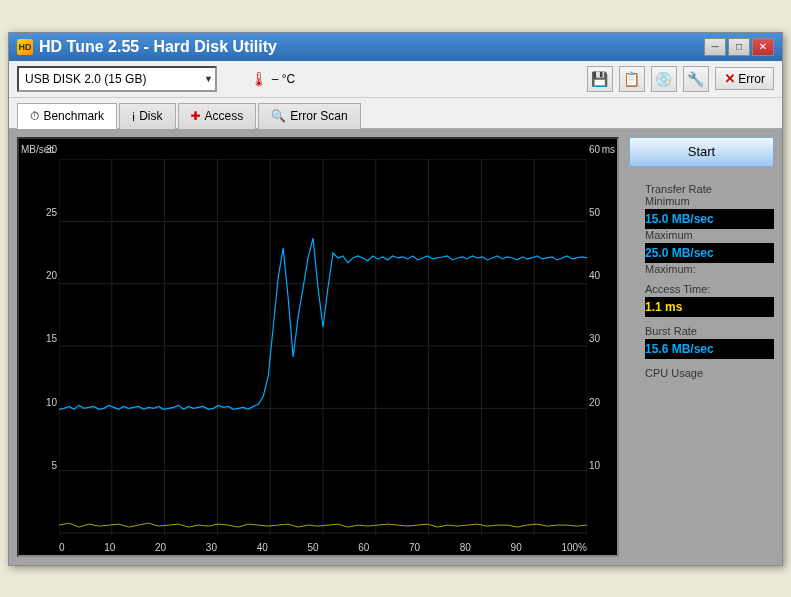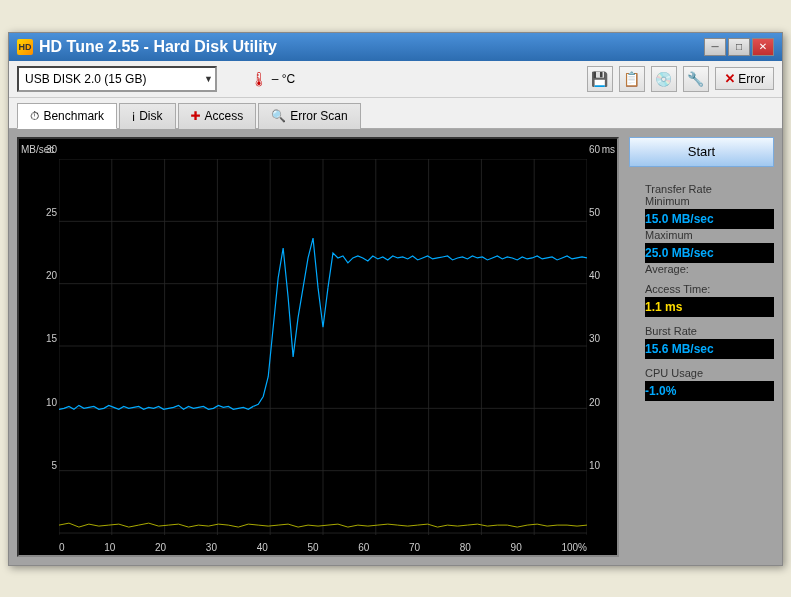--- a/index.html
+++ b/index.html
@@ -436,32 +436,31 @@
 
     <div class="side-panel">
       <button class="start-btn">Start</button>
 
       <div class="stat-section">
         <span class="stat-label">Transfer Rate</span>
         <span class="stat-sublabel">Minimum</span>
         <div class="stat-value blue">15.0 MB/sec</div>
         <span class="stat-sublabel">Maximum</span>
         <div class="stat-value blue">25.0 MB/sec</div>
-        <span class="stat-sublabel">Average:</span>
+        <span class="stat-sublabel">Maximum:</span>
       </div>
 
       <div class="stat-section">
         <span class="stat-label">Access Time:</span>
         <div class="stat-value yellow">1.1 ms</div>
       </div>
 
       <div class="stat-section">
         <span class="stat-label">Burst Rate</span>
         <div class="stat-value blue">15.6 MB/sec</div>
       </div>
 
       <div class="stat-section">
         <span class="stat-label">CPU Usage</span>
-        <div class="stat-value blue">-1.0%</div>
       </div>
     </div>
   </div>
 </div>
 
 </body></html>

